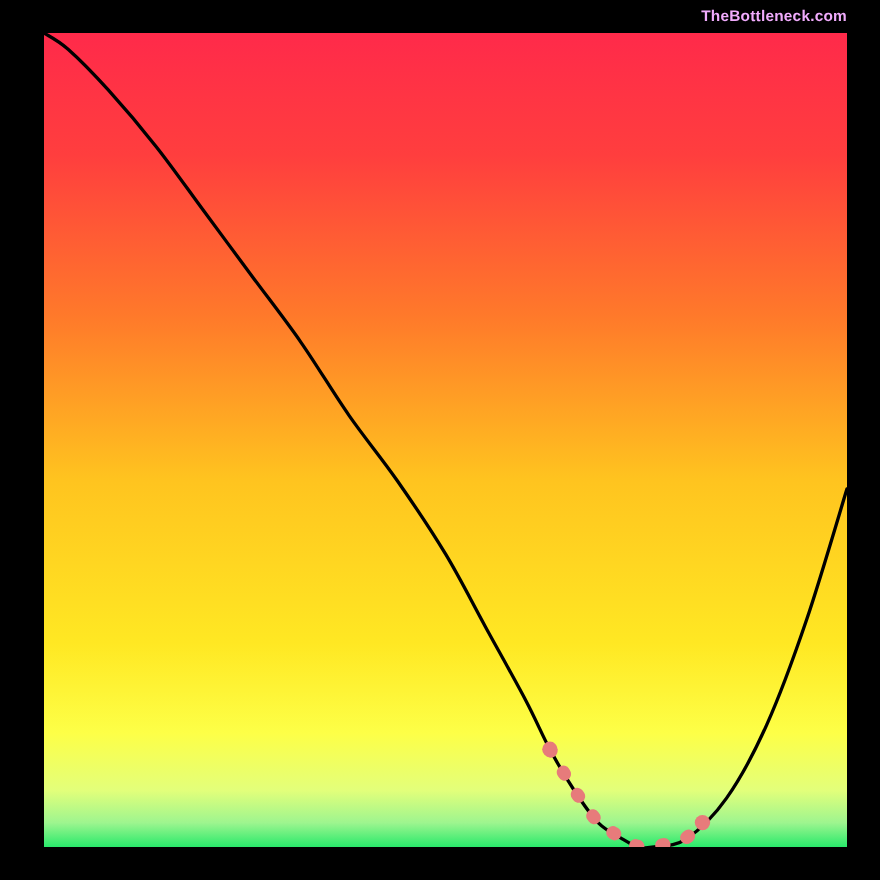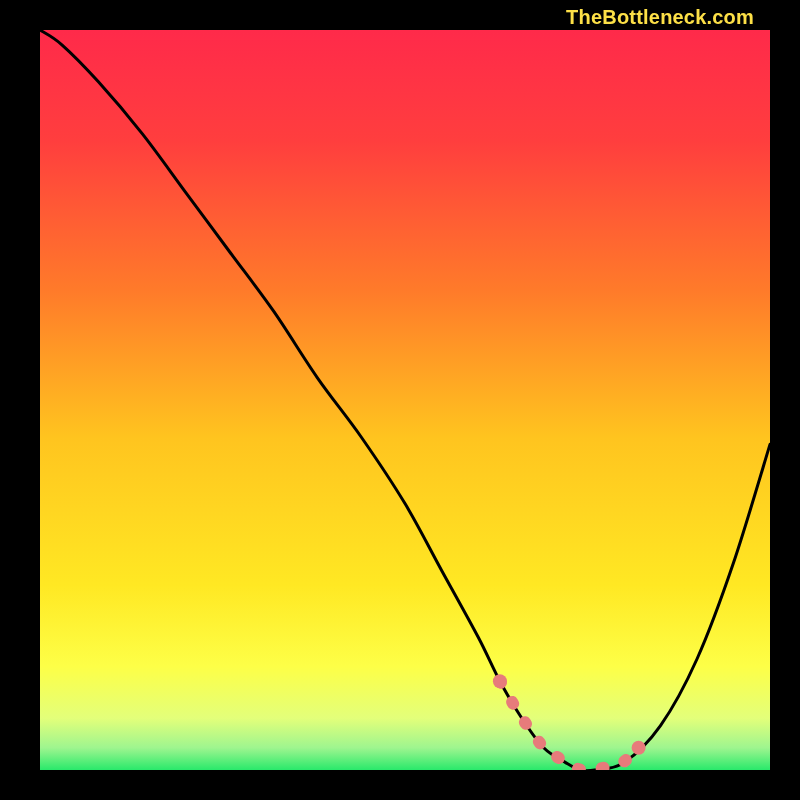--- a/index.html
+++ b/index.html
@@ -35,25 +35,25 @@
   .overlay-svg {
     position: absolute;
     left: 0;
     top: 0;
     width: 100%;
     height: 100%;
   }
   .watermark {
     position: absolute;
     top: 6px;
-    right: 46px;
+    right: 30px;
     font-family: Arial, Helvetica, sans-serif;
-    font-size: 20px;
+    font-size: 14px;
     font-weight: 600;
-    color: #fde047;
+    color: #f0abfc;
     letter-spacing: 0.2px;
   }
 </style>
 </head>
 <body>
 
 <div class="frame">
 
   <div class="plot">
 

